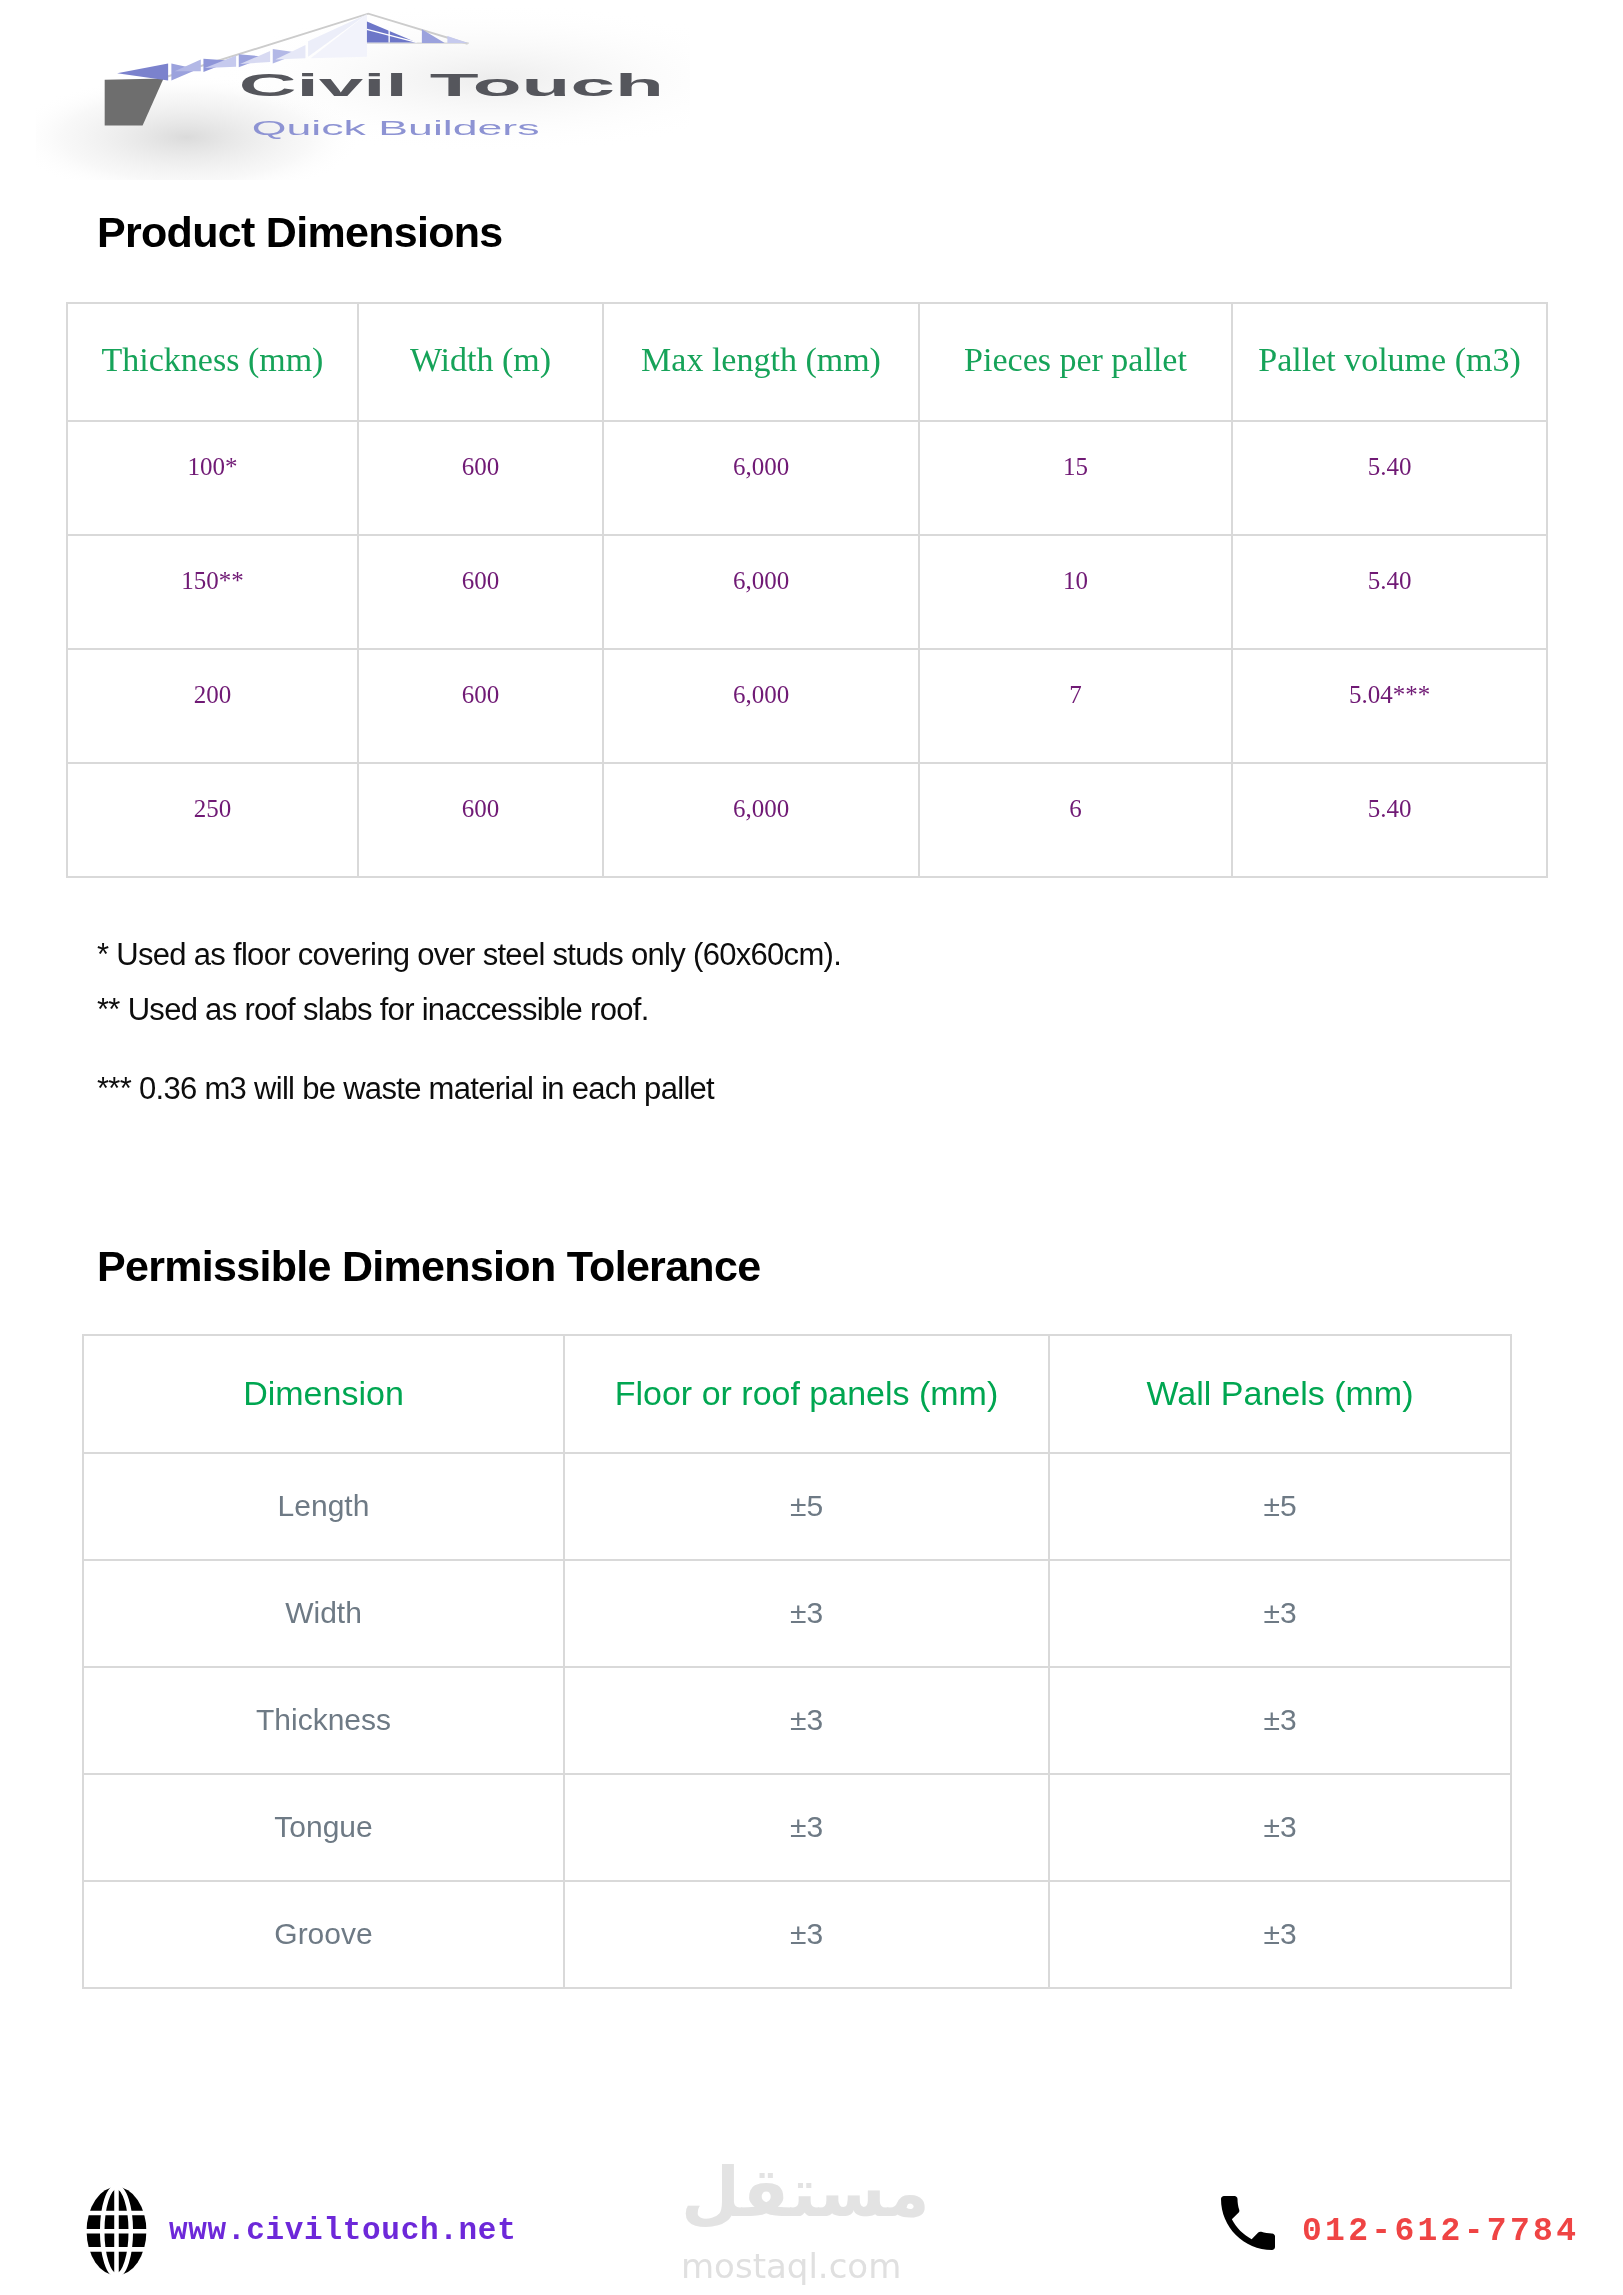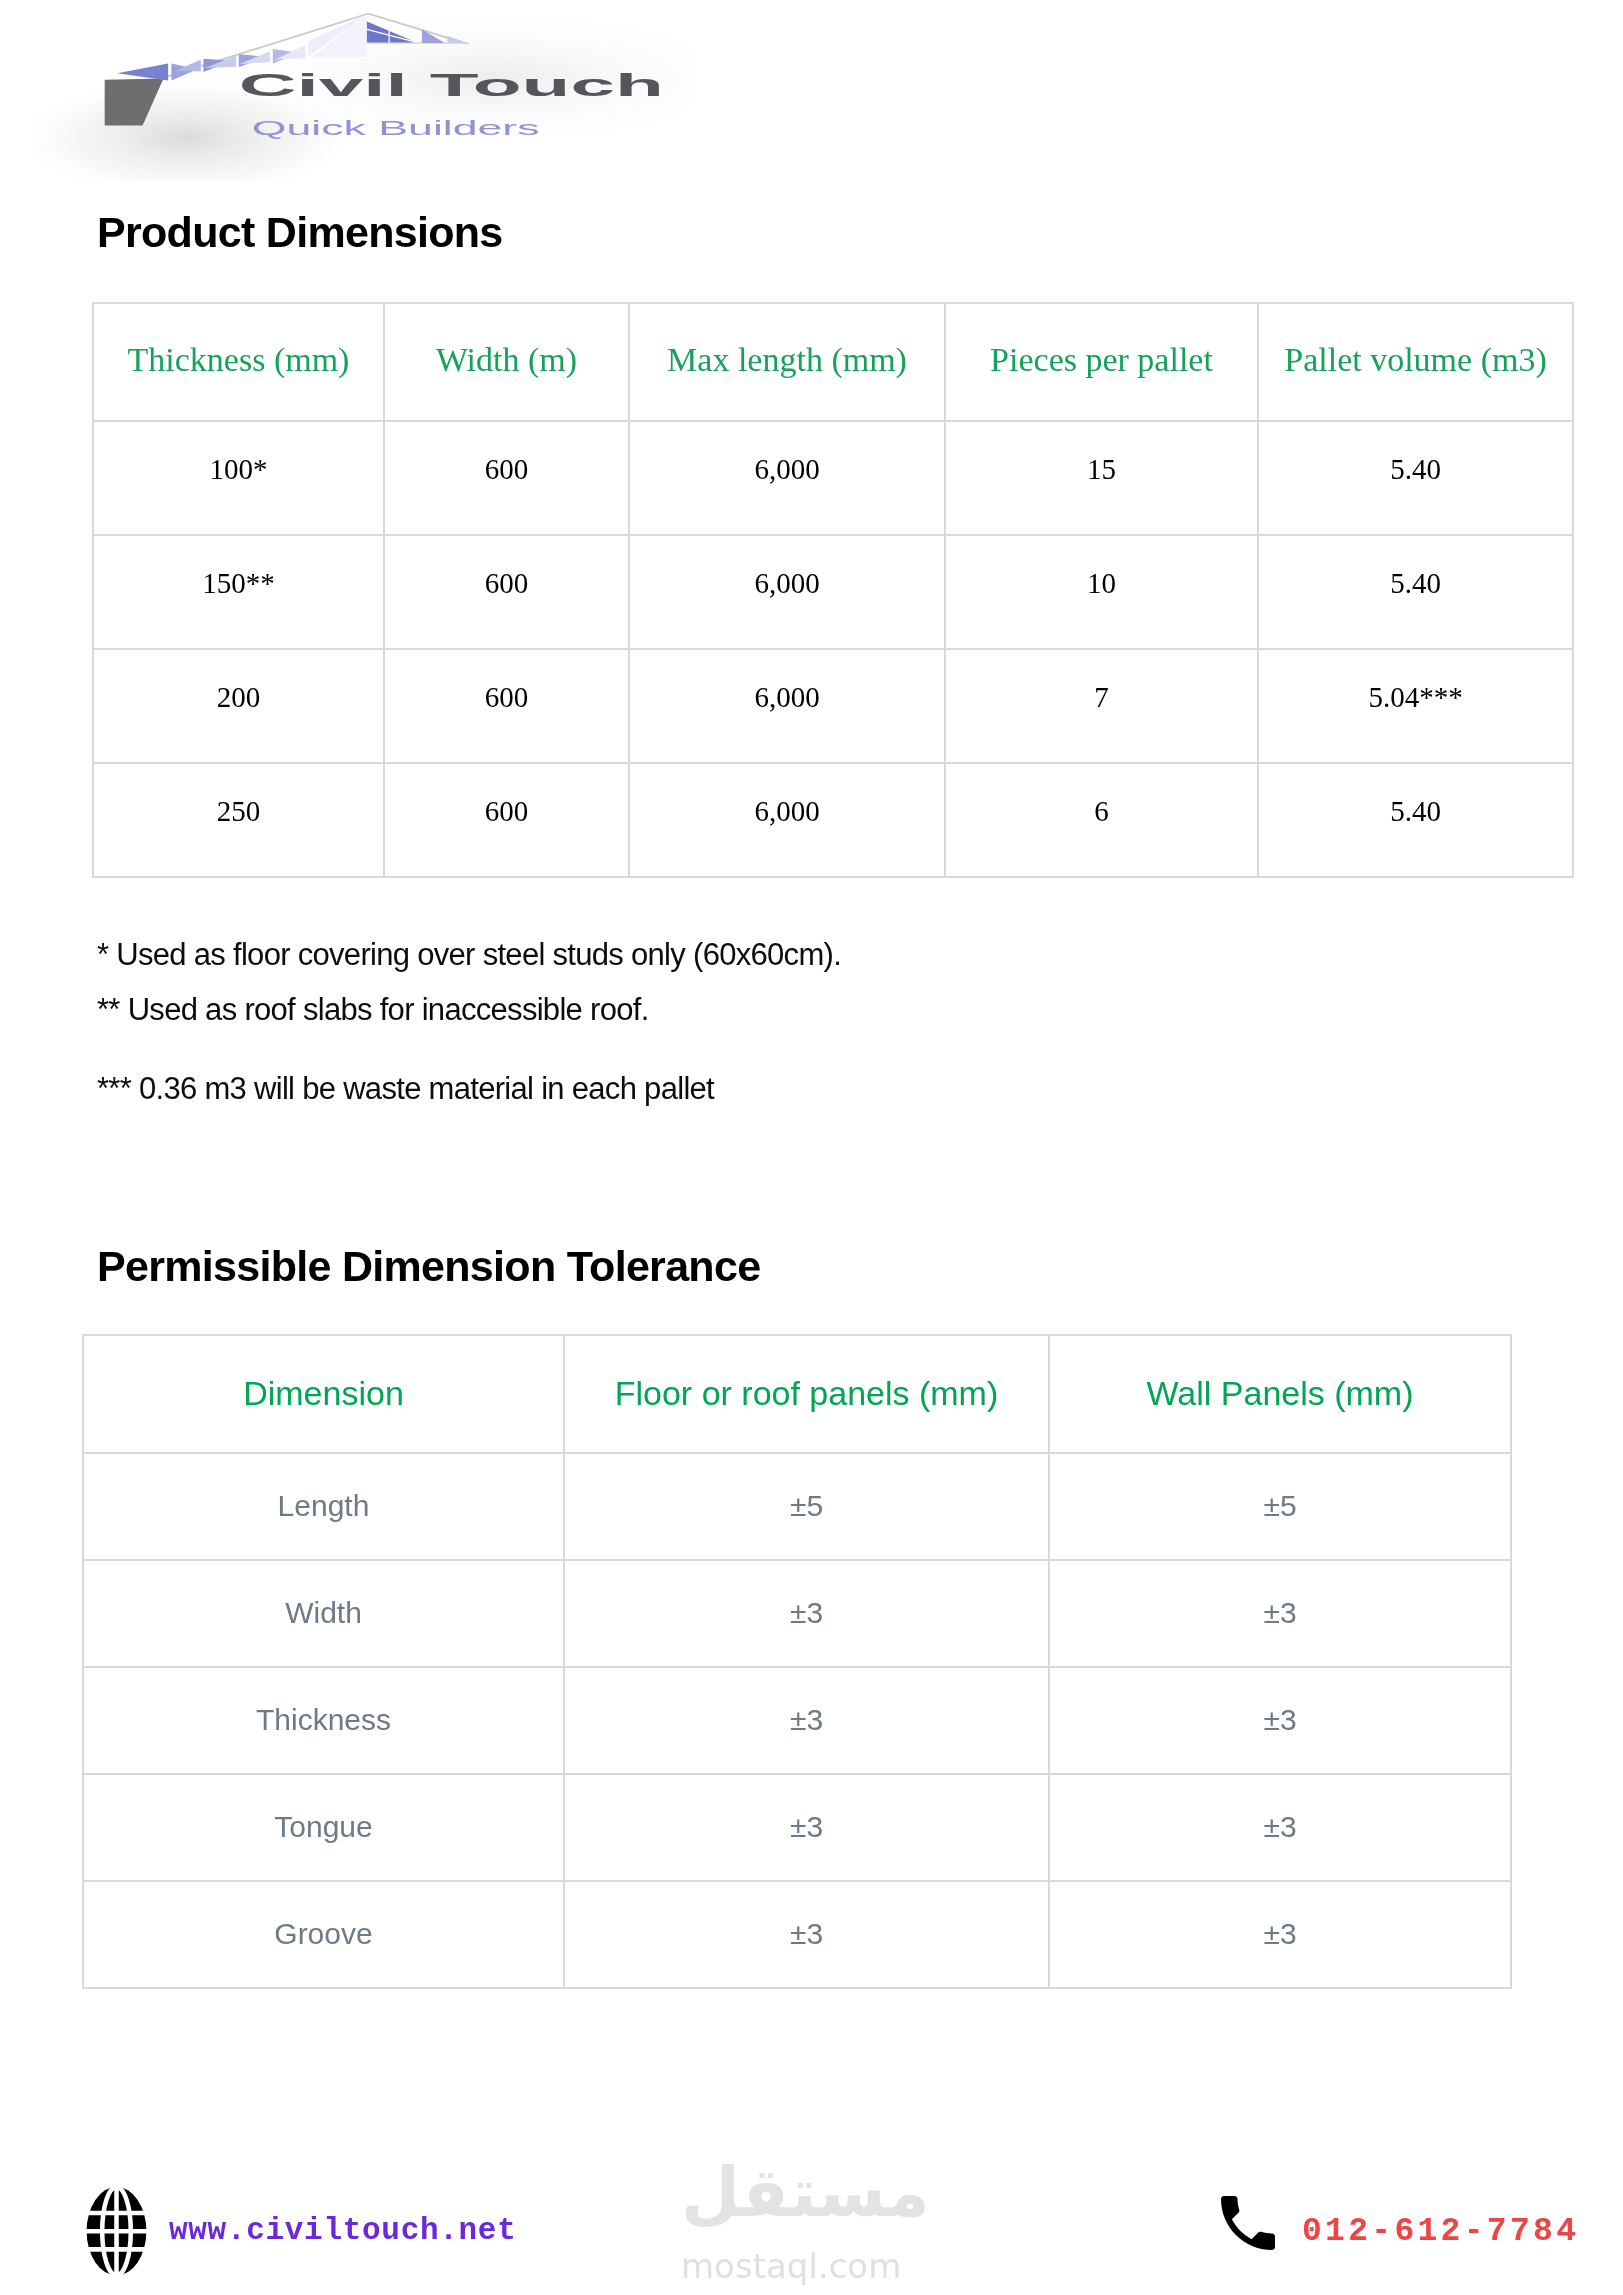--- a/index.html
+++ b/index.html
@@ -22,33 +22,33 @@
     color:#000000;
     letter-spacing:-0.7px;
     font-family:"Liberation Sans", sans-serif;
   }
   #heading-product { left:97px; top:208px; }
   #heading-tolerance { left:97px; top:1242px; }
   
   table { border-collapse:collapse; table-layout:fixed; position:absolute; background:#ffffff; }
   td, th { border:2px solid #d9d9d9; text-align:center; vertical-align:top; overflow:hidden; }
   
-  #product-table { left:92px; top:302px; width:1481px;padding-left:48px; }
+  #product-table { left:66px; top:302px; width:1481px;padding-left:48px; }
   #product-table th {
     font-family:"Liberation Serif", serif;
     font-weight:normal;
     font-size:34px;
     color:#16a359;
     padding-top:37px;
     height:118px;
   }
   #product-table td {
     font-family:"Liberation Serif", serif;
-    font-size:29px;
-    color:#000000;
+    font-size:25px;
+    color:#701a75;
     padding-top:31px;
     height:114px;
     margin-left:32px;
   }
   
   #tolerance-table { left:82px; top:1334px; width:1428px; }
   #tolerance-table th {
     font-family:"Liberation Sans", sans-serif;
     font-weight:normal;
     font-size:34px;

